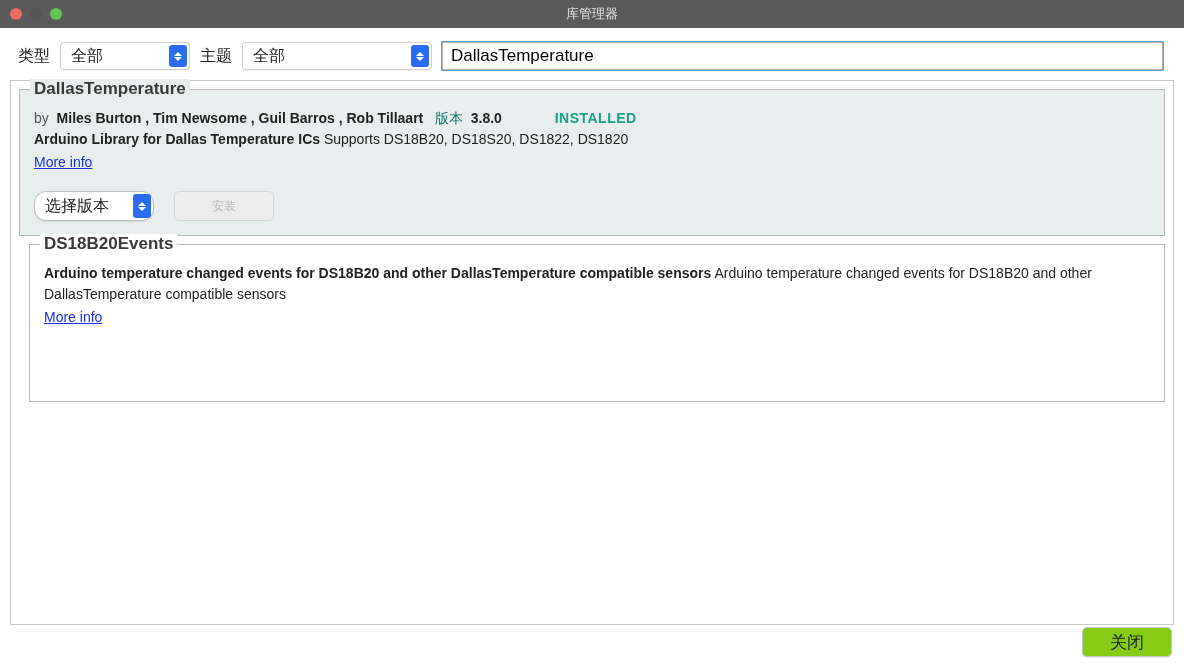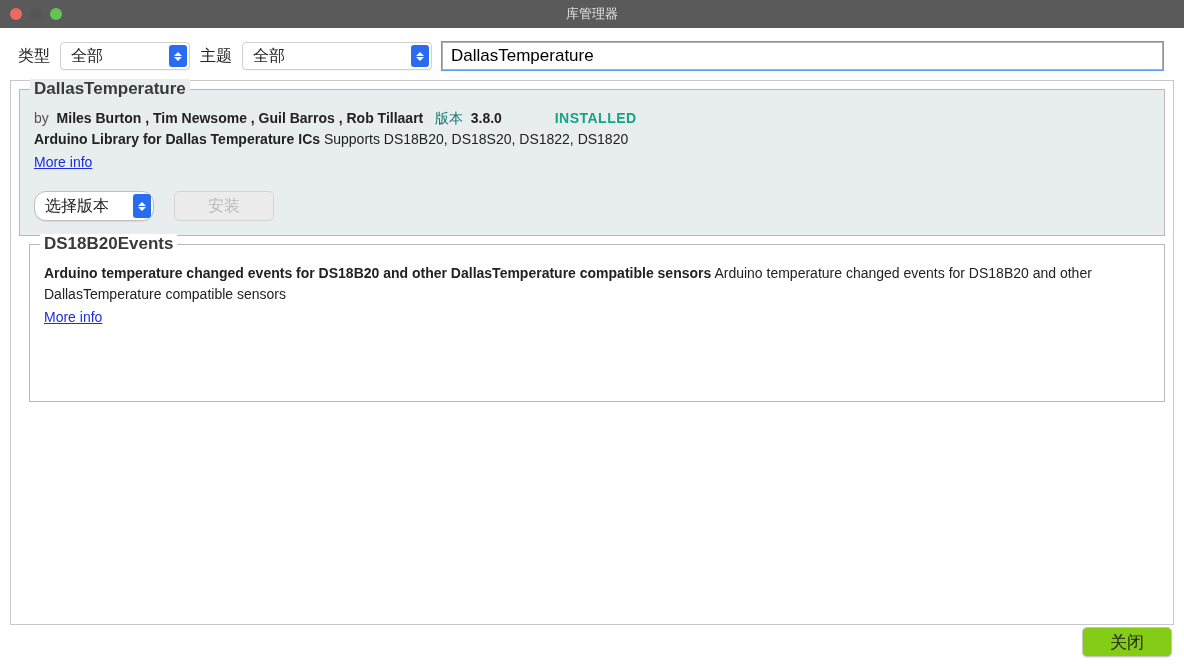--- a/index.html
+++ b/index.html
@@ -164,21 +164,21 @@
       padding: 0 28px 0 10px;
       box-shadow: 0 1px 1px rgba(0,0,0,0.08);
     }
     .version-select-text { font-size: 16px; }
     .install-btn {
       height: 30px;
       width: 100px;
       border: 1px solid #d5d5d5;
       background: #ececec;
       border-radius: 5px;
-      font-size: 16px;
+      font-size: 12px;
       color: #bbb;
       cursor: default;
     }
     .footer {
       position: absolute;
       bottom: 9px;
       right: 12px;
     }
     .close-btn {
       height: 30px;

